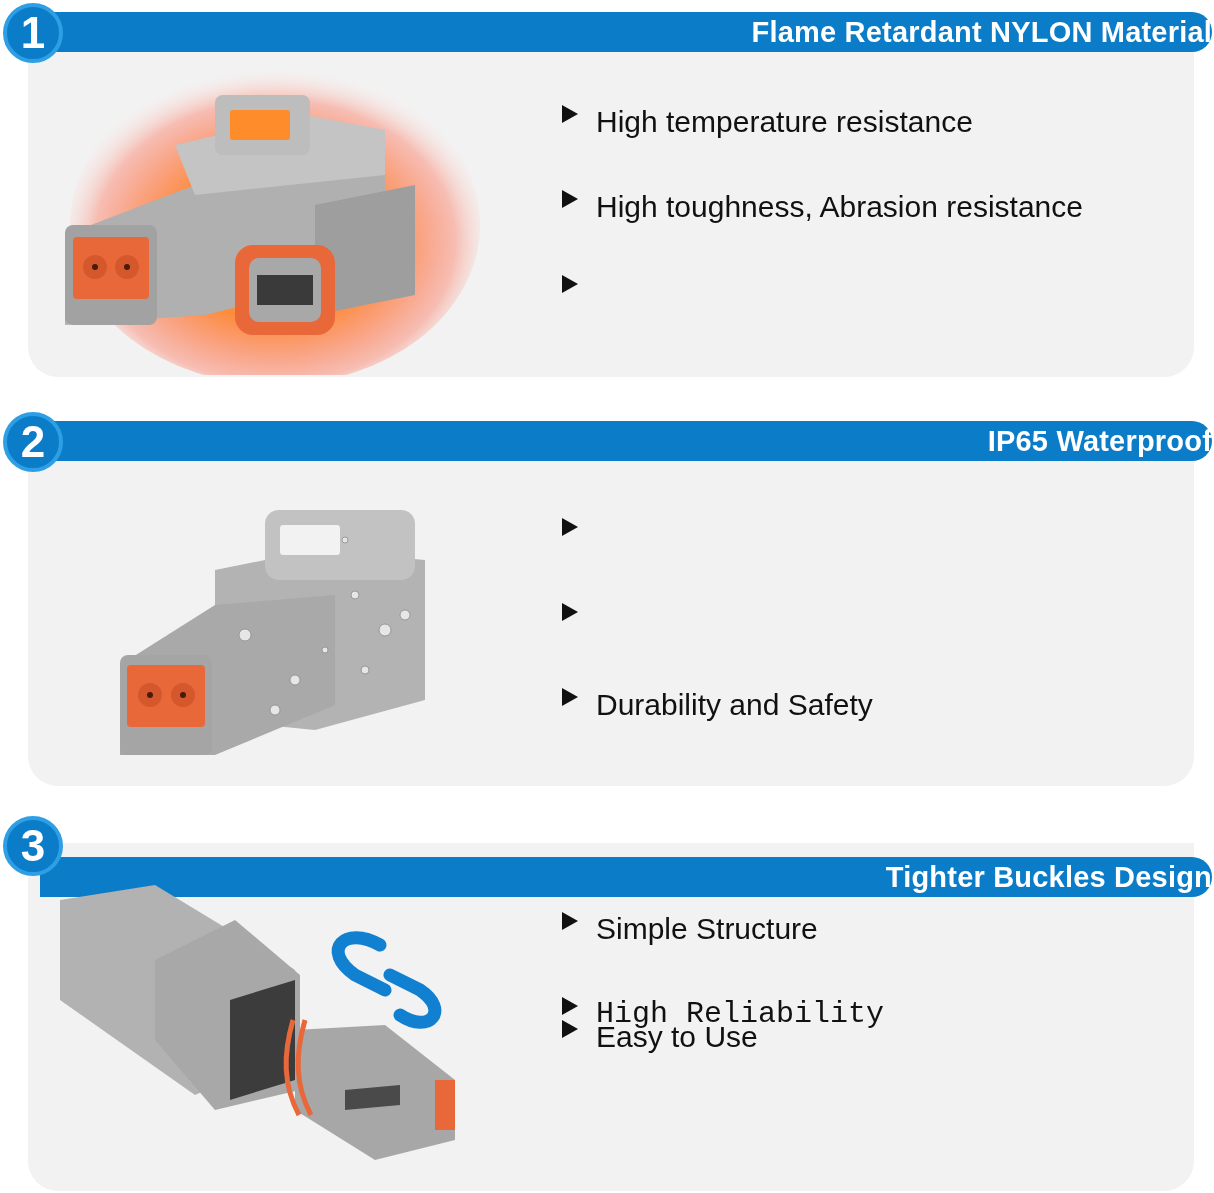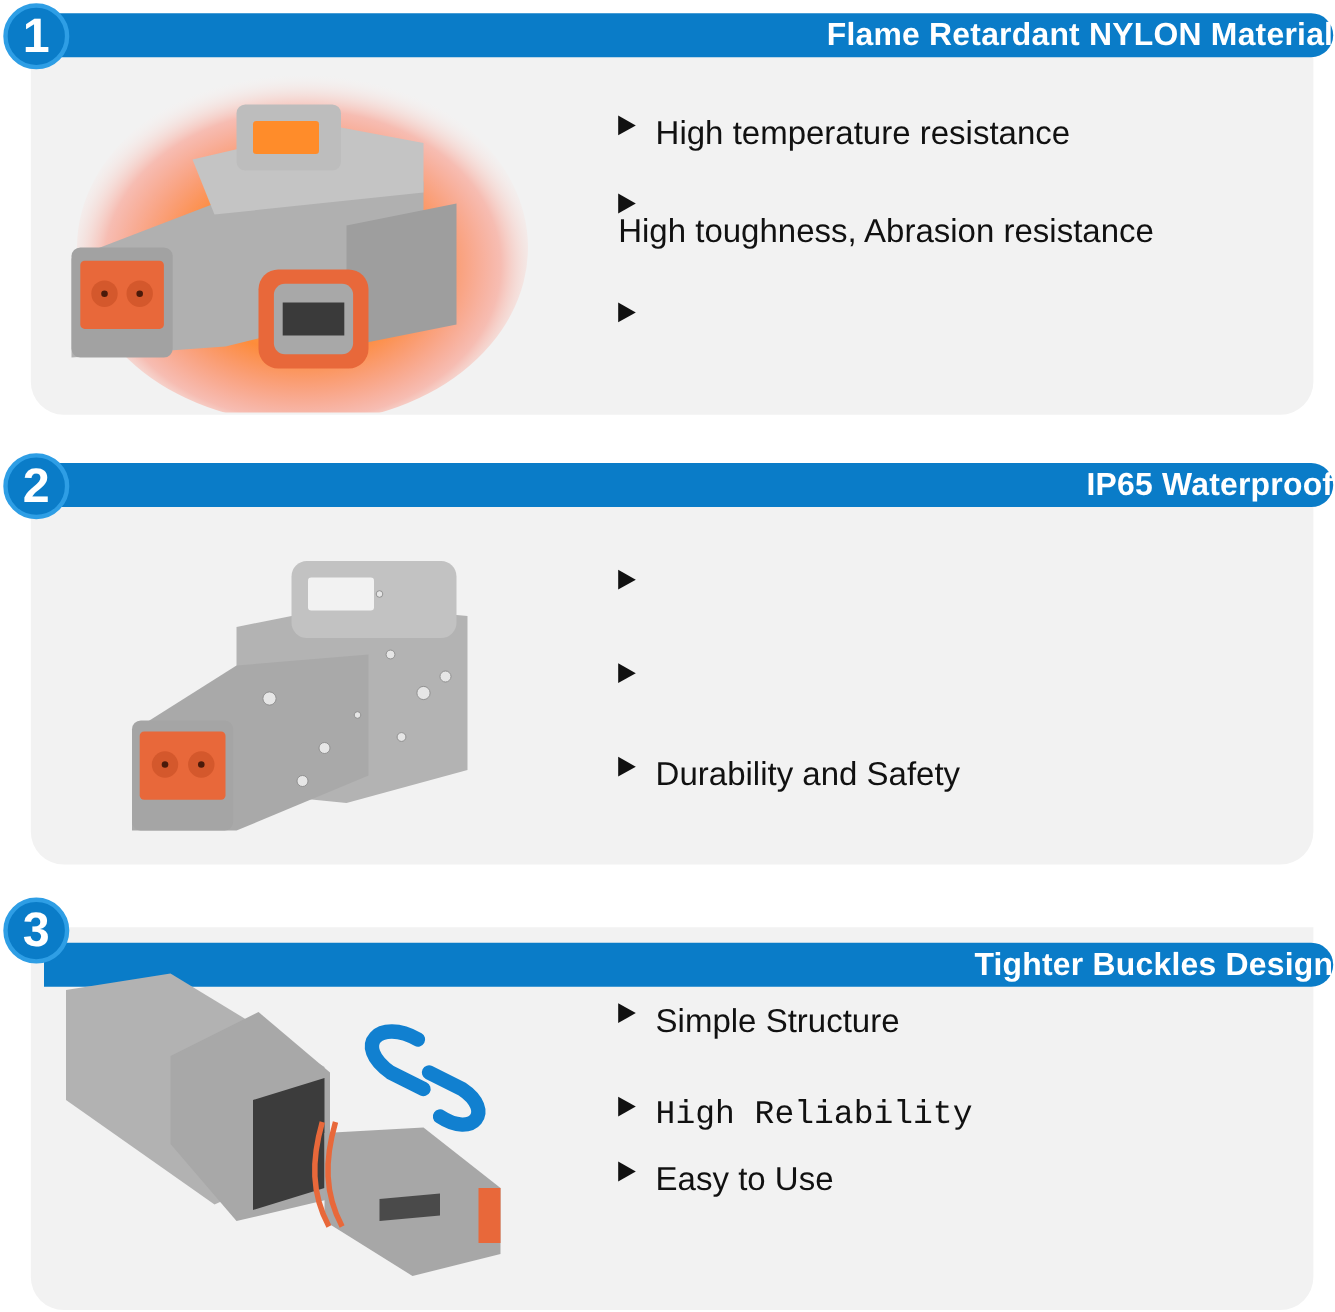--- a/index.html
+++ b/index.html
@@ -58,21 +58,21 @@
     <rect x="180" y="190" width="100" height="90" rx="18" fill="#e8683a"></rect>
     <rect x="194" y="203" width="72" height="64" rx="10" fill="#a8a8a8"></rect>
     <rect x="202" y="220" width="56" height="30" fill="#3a3a3a"></rect>
   </svg>
 
   <div class="features" style="top:0;">
     <div class="feature" style="top:105px;">
       <span class="tri"></span>
       <span class="ftext">High temperature resistance</span>
     </div>
-    <div class="feature" style="top:176px;flex-direction:column;">
+    <div class="feature" style="top:190px;">
       <span class="tri"></span>
       <span class="ftext">High toughness, Abrasion resistance</span>
     </div>
     <div class="feature" style="top:275px;">
       <span class="tri"></span>
     </div>
   </div>
 </div>
 
 <div class="section" style="top:0;">
@@ -148,18 +148,18 @@
 
   <div class="features" style="top:0;">
     <div class="feature" style="top:912px;">
       <span class="tri"></span>
       <span class="ftext">Simple Structure</span>
     </div>
     <div class="feature" style="top:997px;font-family:Liberation Mono, monospace;">
       <span class="tri"></span>
       <span class="ftext">High Reliability</span>
     </div>
-    <div class="feature" style="top:1056px;">
+    <div class="feature" style="top:1020px;">
       <span class="tri"></span>
       <span class="ftext">Easy to Use</span>
     </div>
   </div>
 </div>
 
 </body></html>

